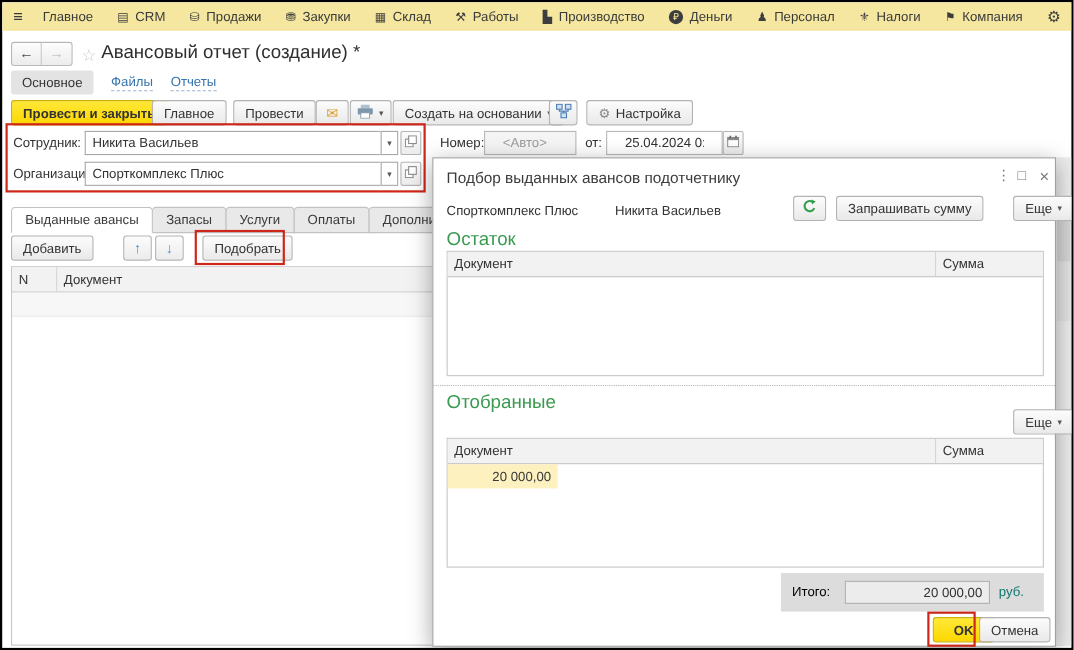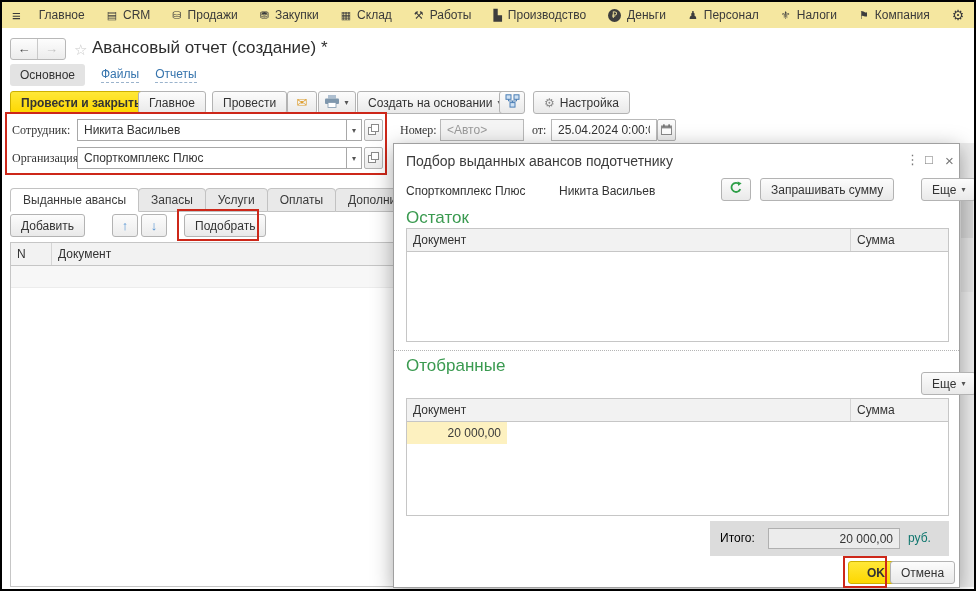--- a/index.html
+++ b/index.html
@@ -40,37 +40,37 @@
   .btn {
     position:absolute; height:23px; display:inline-flex; align-items:center; justify-content:center;
     padding:0 10px; font-size:12px; color:#333;
     background:linear-gradient(#fcfcfc,#e9e9e9); border:1px solid #b3b3b3; border-radius:3px;
     white-space:nowrap; cursor:pointer;
   }
   .btn.yellow { background:linear-gradient(#ffe838,#fdd700); border-color:#cdb000; font-weight:bold; }
   .caret { font-size:8px; color:#555; margin-left:5px; }
   .btn-gear { color:#8a8a8a; font-size:12px; margin-right:5px; }
   
-  .flabel { position:absolute; font-size:12px; color:#333;font-family:Liberation Serif, serif; }
+  .flabel { position:absolute; font-size:12px; color:#333; }
   .combo { position:absolute; display:flex; height:22px; }
   .combo .val {
     flex:1; border:1px solid #a8a8a8; border-right:none; background:#fff;
     font-size:12px; color:#333; padding:0 6px; height:22px; font-family:"Liberation Sans",sans-serif;
   }
   .combo .arrow {
     width:16px; border:1px solid #a8a8a8; background:#fff; color:#555;
     font-size:8px; display:flex; align-items:center; justify-content:center; cursor:pointer;
   }
   .sqbtn {
     position:absolute; width:19px; height:22px; border:1px solid #b3b3b3; border-radius:2px;
     background:linear-gradient(#fcfcfc,#ececec); display:flex; align-items:center; justify-content:center; cursor:pointer;
   }
   .tinput {
     position:absolute; height:22px; border:1px solid #b9b9b9; background:#fff;
-    font-size:12px; color:#333; padding:0 6px; font-family:"Liberation Sans",sans-serif;
+    font-size:12px; color:#333; padding:0 16px; font-family:"Liberation Sans",sans-serif;
   }
   .tinput.disabled { background:#f4f4f4; color:#9a9a9a; }
   .red-frame { position:absolute; border:2px solid #cd2719; pointer-events:none; }
   
   .doctabs { position:absolute; left:8px; top:186px; display:flex; font-size:12px; }
   .dtab {
     padding:4px 12px; border:1px solid #c2c2c2; border-radius:4px 4px 0 0;
     background:#e9e9e9; color:#3a3a3a; margin-right:-1px; cursor:pointer;
   }
   .dtab.active { background:#fff; border-bottom-color:#fff; position:relative; z-index:2; }

